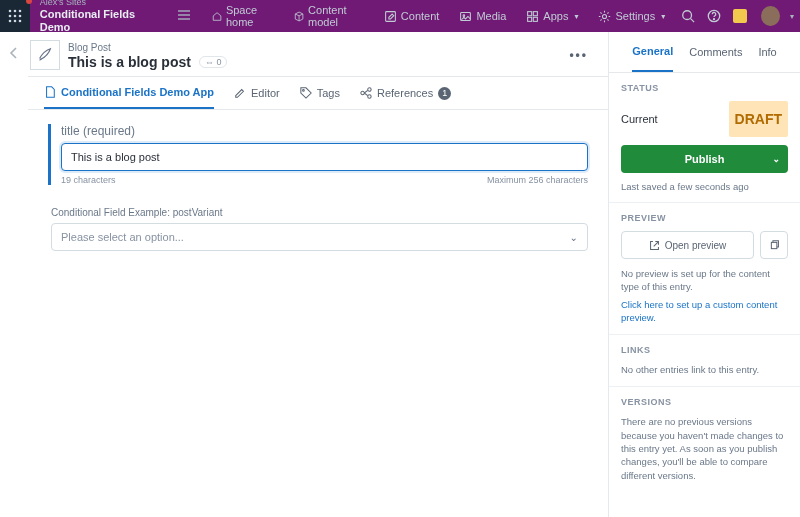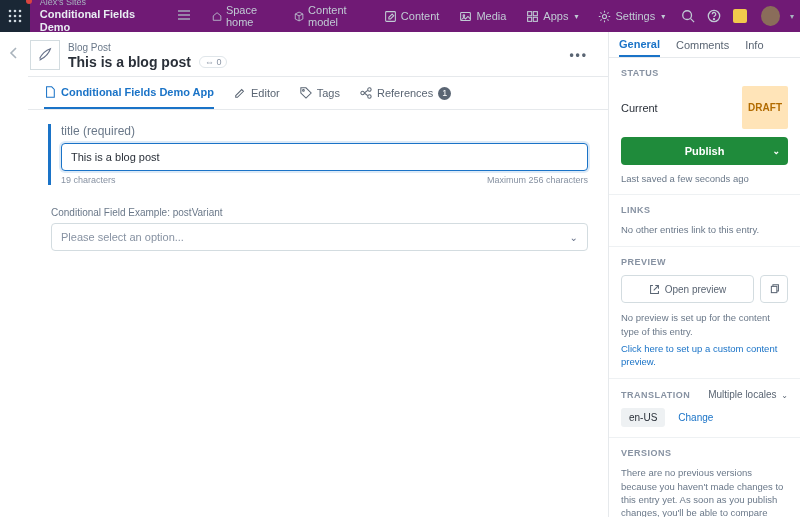--- a/index.html
+++ b/index.html
@@ -41,28 +41,28 @@
 .field-block { border-left: 3px solid #1a73c7; padding-left: 10px; margin-bottom: 22px; }
 .field-label { font-size: 12px; color: #6a7889; margin-bottom: 5px; }
 .text-input { width: 100%; border: 1px solid #1a73c7; border-radius: 4px; padding: 7px 9px; font-size: 11px; color: #2a3039; outline: none; box-shadow: 0 0 0 2px rgba(26,115,199,0.15); }
 .char-row { display: flex; justify-content: space-between; font-size: 9px; color: #8792a2; margin-top: 4px; }
 .select-block { padding-left: 3px; }
 .select-label { font-size: 10px; color: #6a7889; margin-bottom: 5px; }
 .select-box { width: 100%; border: 1px solid #d3dce0; border-radius: 4px; padding: 7px 9px; font-size: 11px; color: #8792a2; background: #fff; display: flex; justify-content: space-between; align-items: center; }
 .chev { font-size: 10px; color: #67728a; }
 
 .sidebar { width: 192px; border-left: 1px solid #e6e9ec; padding: 0; overflow-y: auto; font-size: 10.5px; }
-.side-tabs { display: flex; justify-content: flex-start; gap: 16px; border-bottom: 1px solid #e6e9ec; height: 26px; align-items: center; padding: 0 10px; }
+.side-tabs { display: flex; justify-content: center; gap: 16px; border-bottom: 1px solid #e6e9ec; height: 41px; align-items: center; padding: 0 10px; }
 .side-tab { font-size: 11px; color: #5a6573; cursor: pointer; height:100%; display:flex; align-items:center; }
 .side-tab.active { color: #1a73c7; font-weight: 600; border-bottom: 2px solid #1a73c7; }
 .side-section { padding: 10px 12px; border-bottom: 1px solid #eef1f3; }
 .side-h { font-size: 9px; letter-spacing: 0.5px; color: #8792a2; text-transform: uppercase; margin-bottom: 8px; font-weight: 600; }
 .status-row { display: flex; justify-content: space-between; align-items: center; margin-bottom: 8px; }
 .status-val { font-size: 11px; color: #2a3039; }
-.draft-badge { background: #ffe4b8; color: #b26b00; font-size: 10px; font-weight: 600; padding: 16px 6px; border-radius: 2px; }
+.draft-badge { background: #ffe4b8; color: #b26b00; font-size: 14px; font-weight: 600; padding: 10px 6px; border-radius: 2px; }
 .publish-btn { background: #1f8b3b; color: #fff; border-radius: 4px; height: 28px; display: flex; align-items: center; justify-content: center; font-size: 11px; font-weight: 600; cursor: pointer; position: relative; }
 .publish-chev { position: absolute; right: 8px; font-size: 9px; }
 .last-saved { font-size: 9.5px; color: #6a7889; margin-top: 8px; }
 .preview-row { display: flex; gap: 6px; }
 .preview-btn { flex: 1; border: 1px solid #d3dce0; border-radius: 4px; height: 28px; display: flex; align-items: center; justify-content: center; gap: 5px; font-size: 10px; color: #5a6573; }
 .copy-btn { width: 28px; border: 1px solid #d3dce0; border-radius: 4px; display: flex; align-items: center; justify-content: center; }
 .side-text { font-size: 9.5px; color: #6a7889; line-height: 1.4; }
 .link-text { color: #1a73c7; font-weight: 500; cursor: pointer; }
 .locale-row { display: flex; justify-content: space-between; align-items: center; margin-bottom: 8px; }
 .locale-sel { font-size: 10px; color: #5a6573; }
@@ -260,53 +260,43 @@
         <span class="draft-badge">DRAFT</span>
       </div>
       <div class="publish-btn">
         <span>Publish</span>
         <span class="publish-chev">⌄</span>
       </div>
       <div class="last-saved">Last saved a few seconds ago</div>
     </div>
 
     <div class="side-section">
-      <div class="side-h">LINKS</div>
-      <div class="side-text">No other entries link to this entry.</div>
-    </div>
-
-    <div class="side-section">
       <div class="side-h">PREVIEW</div>
       <div class="preview-row">
         <div class="preview-btn">
           <svg width="11" height="11" viewBox="0 0 14 14" fill="none" stroke="#5a6573" stroke-width="1.3">
               <path d="M5 2H2v10h10V9M8 2h4v4M12 2L6 8"></path>
             </svg>
           <span>Open preview</span>
         </div>
         <div class="copy-btn">
           <svg width="11" height="11" viewBox="0 0 14 14" fill="none" stroke="#5a6573" stroke-width="1.3">
               <rect x="3" y="3" width="7" height="8"></rect>
               <path d="M5 3V1h7v8h-2"></path>
             </svg>
         </div>
       </div>
       <div class="side-text" style="margin-top:8px">No preview is set up for the content type of this entry.</div>
       <div class="side-text link-text" style="margin-top:4px">Click here to set up a custom content preview.</div>
     </div>
 
     <div class="side-section">
-      <div class="locale-row">
-        <div class="side-h" style="margin:0">TRANSLATION</div>
-        <div class="locale-sel"><span>Multiple locales</span> <span class="caret">⌄</span></div>
-      </div>
-      <div>
-        <span class="locale-chip">en-US</span>
-        <span class="change-link">Change</span>
-      </div>
-    </div>
+      <div class="side-h">LINKS</div>
+      <div class="side-text">No other entries link to this entry.</div>
+    </div>
+
 
     <div class="side-section" style="border-bottom:none">
       <div class="side-h">VERSIONS</div>
       <div class="side-text">There are no previous versions because you haven't made changes to this entry yet. As soon as you publish changes, you'll be able to compare different versions.</div>
     </div>
   </div>
 </div>
 
 </body></html>

